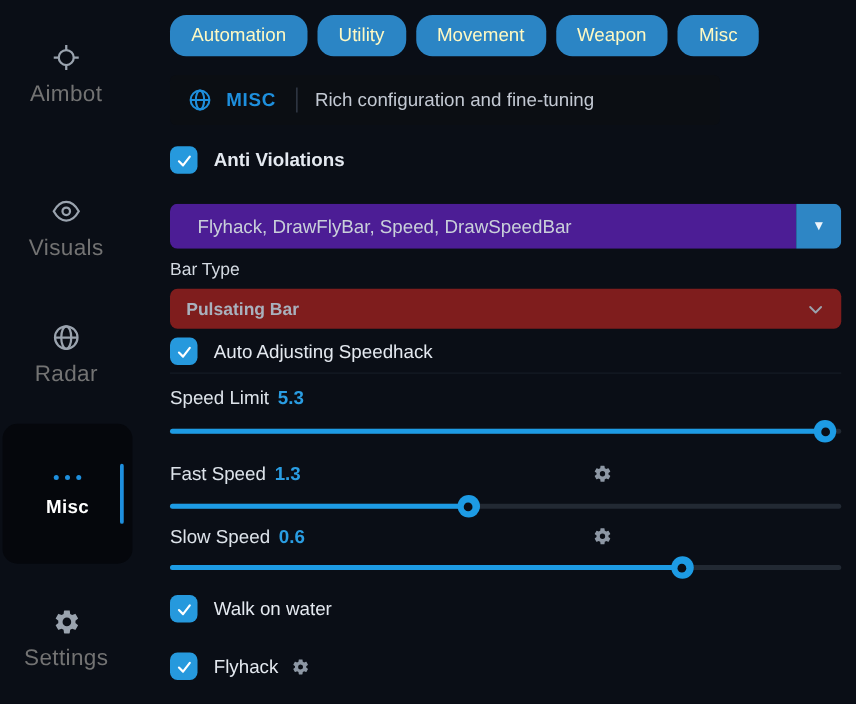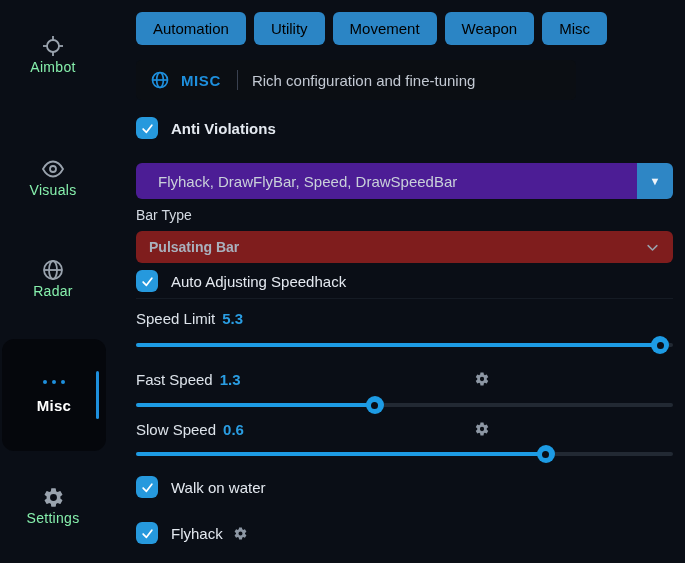--- a/index.html
+++ b/index.html
@@ -9,39 +9,39 @@
     font-family:"Liberation Sans","DejaVu Sans",sans-serif;
     color:#dde3ea;
     position:relative;
   }
   #app { position:absolute; inset:0; width:685px; height:563px; overflow:hidden; background:#0a0e16; }
 
   
   .sidebar { position:absolute; left:0; top:0; width:122px; height:563px; }
   .side-item { position:absolute; left:0; width:106px; text-align:center; cursor:pointer; }
   .side-item .s-icon { display:flex; justify-content:center; align-items:center; height:26px; }
-  .side-item .s-label { font-size:14px; color:#86efac; letter-spacing:.3px; }
+  .side-item .s-label { margin-top:6px; font-size:18px; color:#737373; letter-spacing:.3px; }
   .side-item svg { stroke:#9aa3ae; fill:none; }
   .side-item.active-box {
     left:2px; top:339px; width:104px; height:112px;
     background:#05070c; border-radius:12px;
     display:flex; flex-direction:column; justify-content:center; align-items:center;
   }
   .side-item.active-box .s-label { color:#ffffff; font-weight:bold; font-size:15px; margin-top:10px; }
   .dots { display:flex; gap:5px; justify-content:center; align-items:center; height:10px; }
   .dots i { width:4px; height:4px; border-radius:50%; background:#1e8fdd; display:block; }
   .active-indicator { position:absolute; right:7px; top:32px; width:3px; height:48px; background:#1e8fdd; border-radius:2px; }
 
   
   .content { position:absolute; left:136px; top:0; width:537px; }
 
   .tabs { margin-top:12px; display:flex; gap:8px; }
   .tab {
-    height:33px; line-height:33px; padding:0 17px; border-radius:6px;
-    background:#2b85c5; color:#000000; font-size:15px; cursor:pointer;
+    height:33px; line-height:33px; padding:0 17px; border-radius:13px;
+    background:#2b85c5; color:#fef9c3; font-size:15px; cursor:pointer;
     box-shadow:0 2px 0 rgba(0,0,0,.25) inset 0 0 0 transparent;
   }
 
   .header-bar {
     margin-top:15px; width:440px; height:40px; background:#0b0e13; border-radius:5px;
     display:flex; align-items:center; padding:0 14px;
   }
   .header-bar .h-title { color:#1e8fdd; font-weight:bold; font-size:15px; letter-spacing:.6px; margin-left:11px; }
   .header-bar .h-divider { width:1px; height:20px; background:#3a4150; margin:0 14px 0 16px; }
   .header-bar .h-sub { color:#c3c9d3; font-size:15px; }

